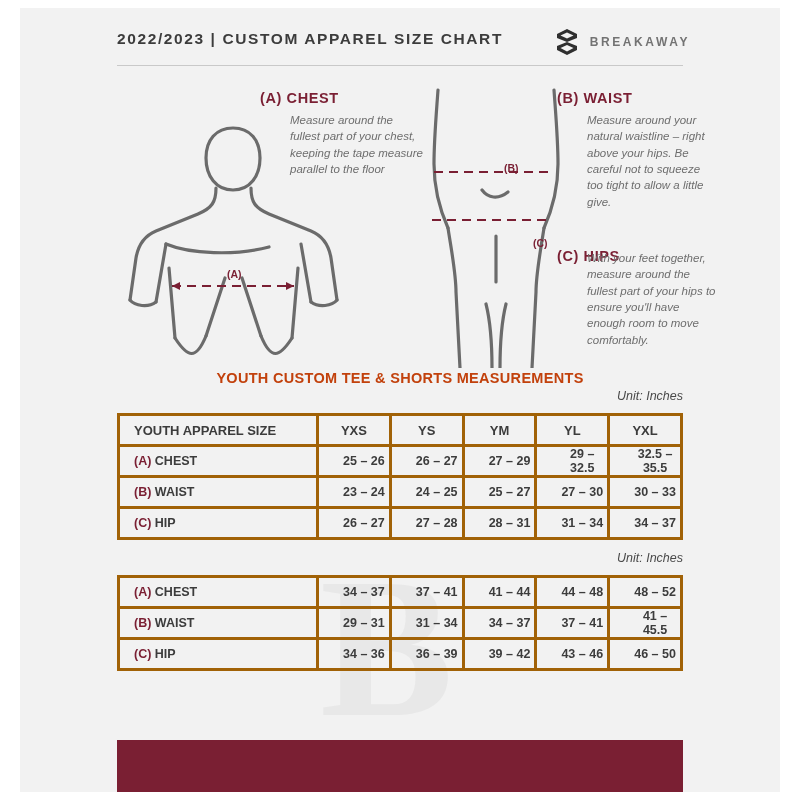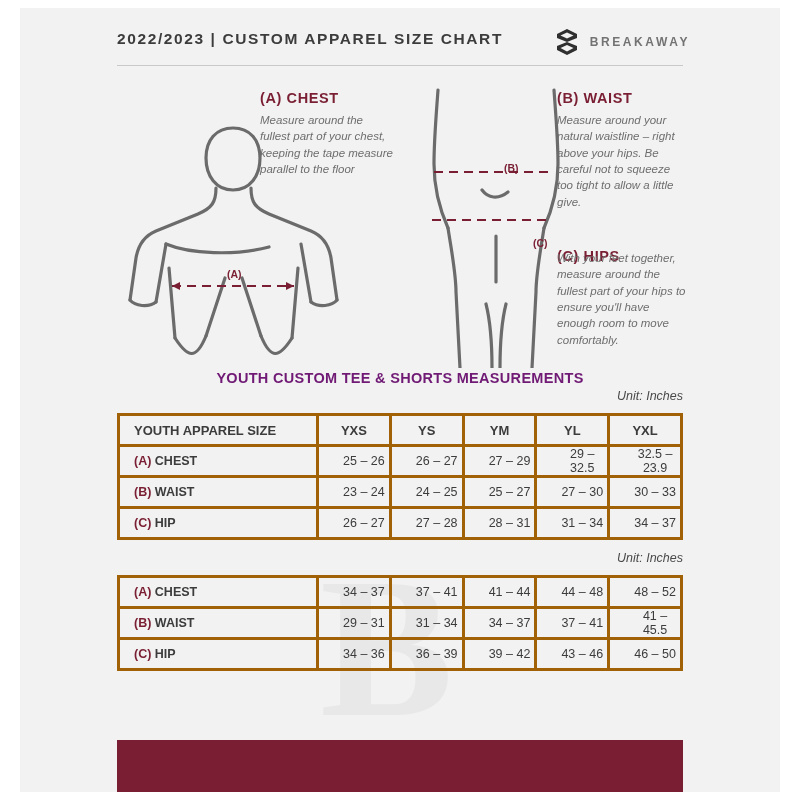--- a/index.html
+++ b/index.html
@@ -102,39 +102,40 @@
     color: #7a1f33;
     letter-spacing: 0.6px;
   }
   .callout-text {
     position: absolute;
     font-size: 11.5px;
     line-height: 1.42;
     color: #6e6e6e;
     font-style: italic;
     font-family: "Liberation Sans", sans-serif;
+    margin-left: 30px;
   }
   .tag {
     position: absolute;
     font-size: 10.5px;
     font-weight: bold;
     color: #7a1f33;
   }
 
   
   .section {
     position: absolute;
     left: 97px;
     width: 566px;
   }
   .sec-title {
     text-align: center;
     font-size: 14.5px;
     font-weight: bold;
-    color: #701a75;
+    color: #c2410c;
     letter-spacing: 0.3px;
   }
   .sec-unit {
     text-align: right;
     font-size: 12.5px;
     font-style: italic;
     color: #4a4a4a;
     margin-top: 3px;
   }
   table.size {
@@ -156,21 +157,21 @@
     text-align: left;
     padding-left: 14px;
     width: 182px;
     font-weight: bold;
   }
   table.size th {
     font-weight: bold;
     font-size: 13px;
   }
   table.size td {
-    font-weight: normal;
+    font-weight: bold;
     padding-left: 20px;
   }
   table.size tr.head th {
     font-size: 13px;
   }
   .lbl-red { color: #7a1f33; font-weight: bold; }
   .lbl-dark { color: #3c3c3c; font-weight: bold; }
   td.val { font-size: 12.5px; color: #3c3c3c; }
 
   .footer-bar {
@@ -282,21 +283,21 @@
           <th>YM</th>
           <th>YL</th>
           <th>YXL</th>
         </tr>
         <tr>
           <td class="rowhead"><span class="lbl-red">(A)</span> <span class="lbl-dark">CHEST</span></td>
           <td class="val">25 – 26</td>
           <td class="val">26 – 27</td>
           <td class="val">27 – 29</td>
           <td class="val">29 – 32.5</td>
-          <td class="val">32.5 – 23.9</td>
+          <td class="val">32.5 – 35.5</td>
         </tr>
         <tr>
           <td class="rowhead"><span class="lbl-red">(B)</span> <span class="lbl-dark">WAIST</span></td>
           <td class="val">23 – 24</td>
           <td class="val">24 – 25</td>
           <td class="val">25 – 27</td>
           <td class="val">27 – 30</td>
           <td class="val">30 – 33</td>
         </tr>
         <tr>

